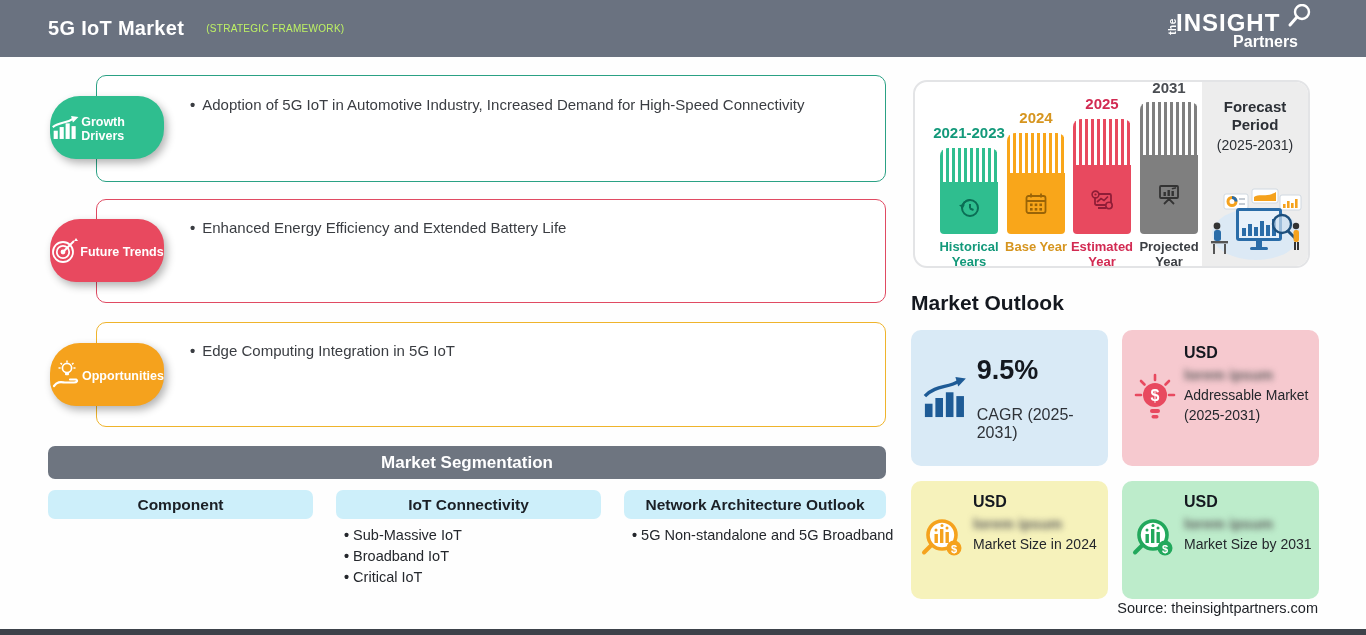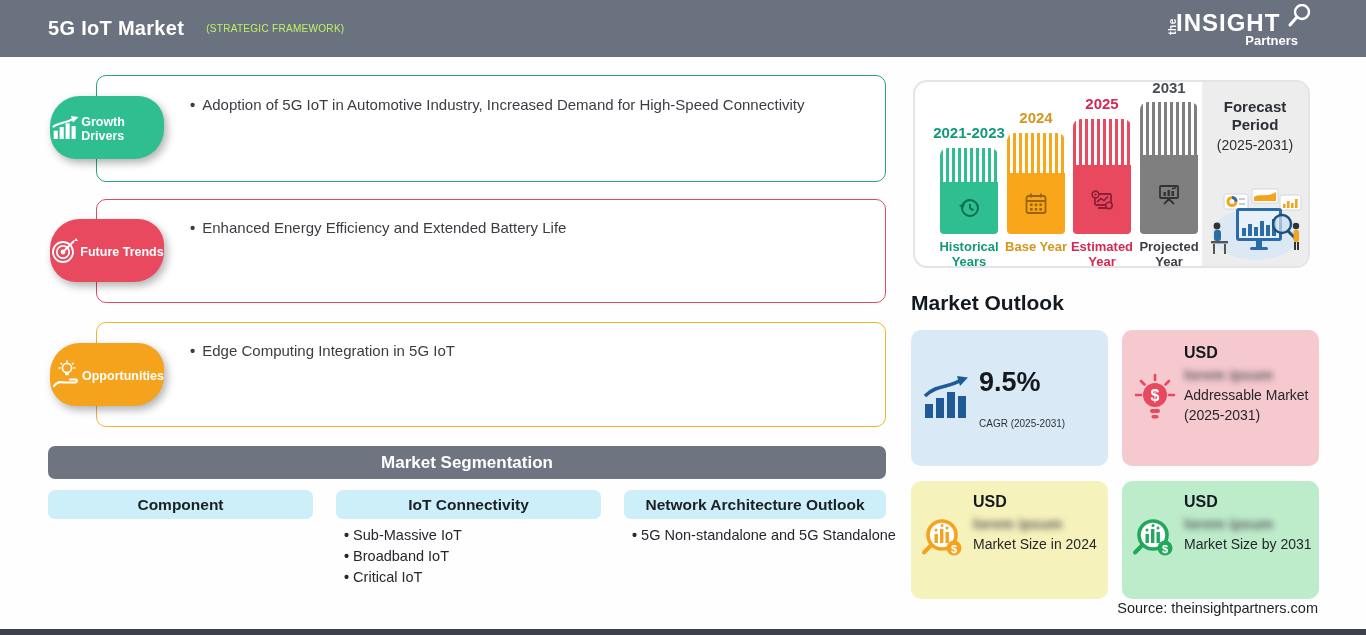--- a/index.html
+++ b/index.html
@@ -9,21 +9,21 @@
 
   
   .header { position:absolute; left:0; top:0; width:1366px; height:57px; background:#6a7280;
             display:flex; align-items:center; padding-left:48px; }
   .header-title { color:#fff; font-size:20px; font-weight:bold; letter-spacing:.3px; }
   .header-subtitle { color:#bef264; font-size:10px; font-weight:500; margin-left:22px; letter-spacing:.3px; }
   .logo { position:absolute; right:58px; top:7px; width:136px; height:44px; color:#fff; }
   .logo-the { position:absolute; left:-8px; top:14px; font-size:10px; font-weight:bold; transform:rotate(-90deg); letter-spacing:.5px; }
   .logo-main { position:absolute; left:4px; top:2px; font-size:24px; font-weight:bold; letter-spacing:1px; }
   .logo-mag { position:absolute; right:-4px; top:-3px; }
-  .logo-partners { position:absolute; right:10px; top:26px; font-size:13px; font-weight:bold;margin-left:8px; }
+  .logo-partners { position:absolute; right:10px; top:26px; font-size:16px; font-weight:bold;margin-left:8px; }
 
   
   .fw-box { position:absolute; left:96px; width:790px; background:#fff; border-radius:10px; }
   .fw-box.growth { top:75px; height:107px; border:1.6px solid #2aa184; }
   .fw-box.trends { top:199px; height:104px; border:1.6px solid #e04a62; }
   .fw-box.opps   { top:322px; height:105px; border:1.6px solid #efb42c; }
   .fw-bullet { position:absolute; left:190px; width:680px; font-size:15px; color:#3a3d42; }
   .fw-bullet.b1 { top:96px; }
   .fw-bullet.b2 { top:219px; }
   .fw-bullet.b3 { top:342px; }
@@ -94,21 +94,21 @@
   .mo-title { position:absolute; left:911px; top:291px; font-size:21px; font-weight:bold; color:#14181f; }
   .card { position:absolute; border-radius:10px; }
   .card.c1 { left:911px;  top:330px; width:197px; height:136px; background:#d9eaf6; }
   .card.c2 { left:1122px; top:330px; width:197px; height:136px; background:#f6c9cf; }
   .card.c3 { left:911px;  top:481px; width:197px; height:118px; background:#f6f2bb; }
   .card.c4 { left:1122px; top:481px; width:197px; height:118px; background:#bdeccb; }
   .card.c1 { display:flex; align-items:center; }
   .c1-icon { margin-left:12px; }
   .c1-text { margin-left:8px; }
   .c1-value { font-size:27px; font-weight:bold; color:#14181f; }
-  .c1-cap { font-size:10px; color:#2e3238; margin-top:20px; }
+  .c1-cap { font-size:16px; color:#2e3238; margin-top:20px; }
   .card-icon { position:absolute; left:8px; top:50%; transform:translateY(-50%); }
   .card-body { position:absolute; left:62px; top:14px; width:128px; }
   .card.c3 .card-body, .card.c4 .card-body { top:12px; }
   .card-usd { font-size:16px; font-weight:bold; color:#14181f; }
   .blurred { display:inline-block; font-size:15px; font-weight:bold; color:#5c5c5c; filter:blur(3px); margin:4px 0 2px; }
   .card-cap { font-size:14px; color:#24272c; line-height:20px; }
 
   .source { position:absolute; right:48px; top:600px; font-size:14.5px; color:#1d2025; }
 
   .footer-bar { position:absolute; left:0; bottom:0; width:1366px; height:6px; background:#3d424a; }
@@ -189,21 +189,21 @@
   <div class="seg-head h3">
       <span>Network Architecture Outlook</span>
     </div>
 
   <ul class="seg-list l2">
     <li>Sub-Massive IoT</li>
     <li>Broadband IoT</li>
     <li>Critical IoT</li>
   </ul>
   <ul class="seg-list l3">
-    <li>5G Non-standalone and 5G Standalone</li>
+    <li>5G Non-standalone and 5G Broadband</li>
   </ul>
 
   <div class="timeline">
     <div class="forecast">
       <div class="forecast-title">Forecast Period</div>
       <div class="forecast-range">(2025-2031)</div>
       <svg class="forecast-illus" width="98" height="78" viewBox="0 0 98 78">
         <ellipse cx="50" cy="50" rx="44" ry="26" fill="#dce9f5"></ellipse>
         <rect x="18" y="10" width="24" height="15" rx="2" fill="#fff" stroke="#d0d8e0"></rect>
         <circle cx="26" cy="17.5" r="4" fill="none" stroke="#f5a21d" stroke-width="3"></circle>

